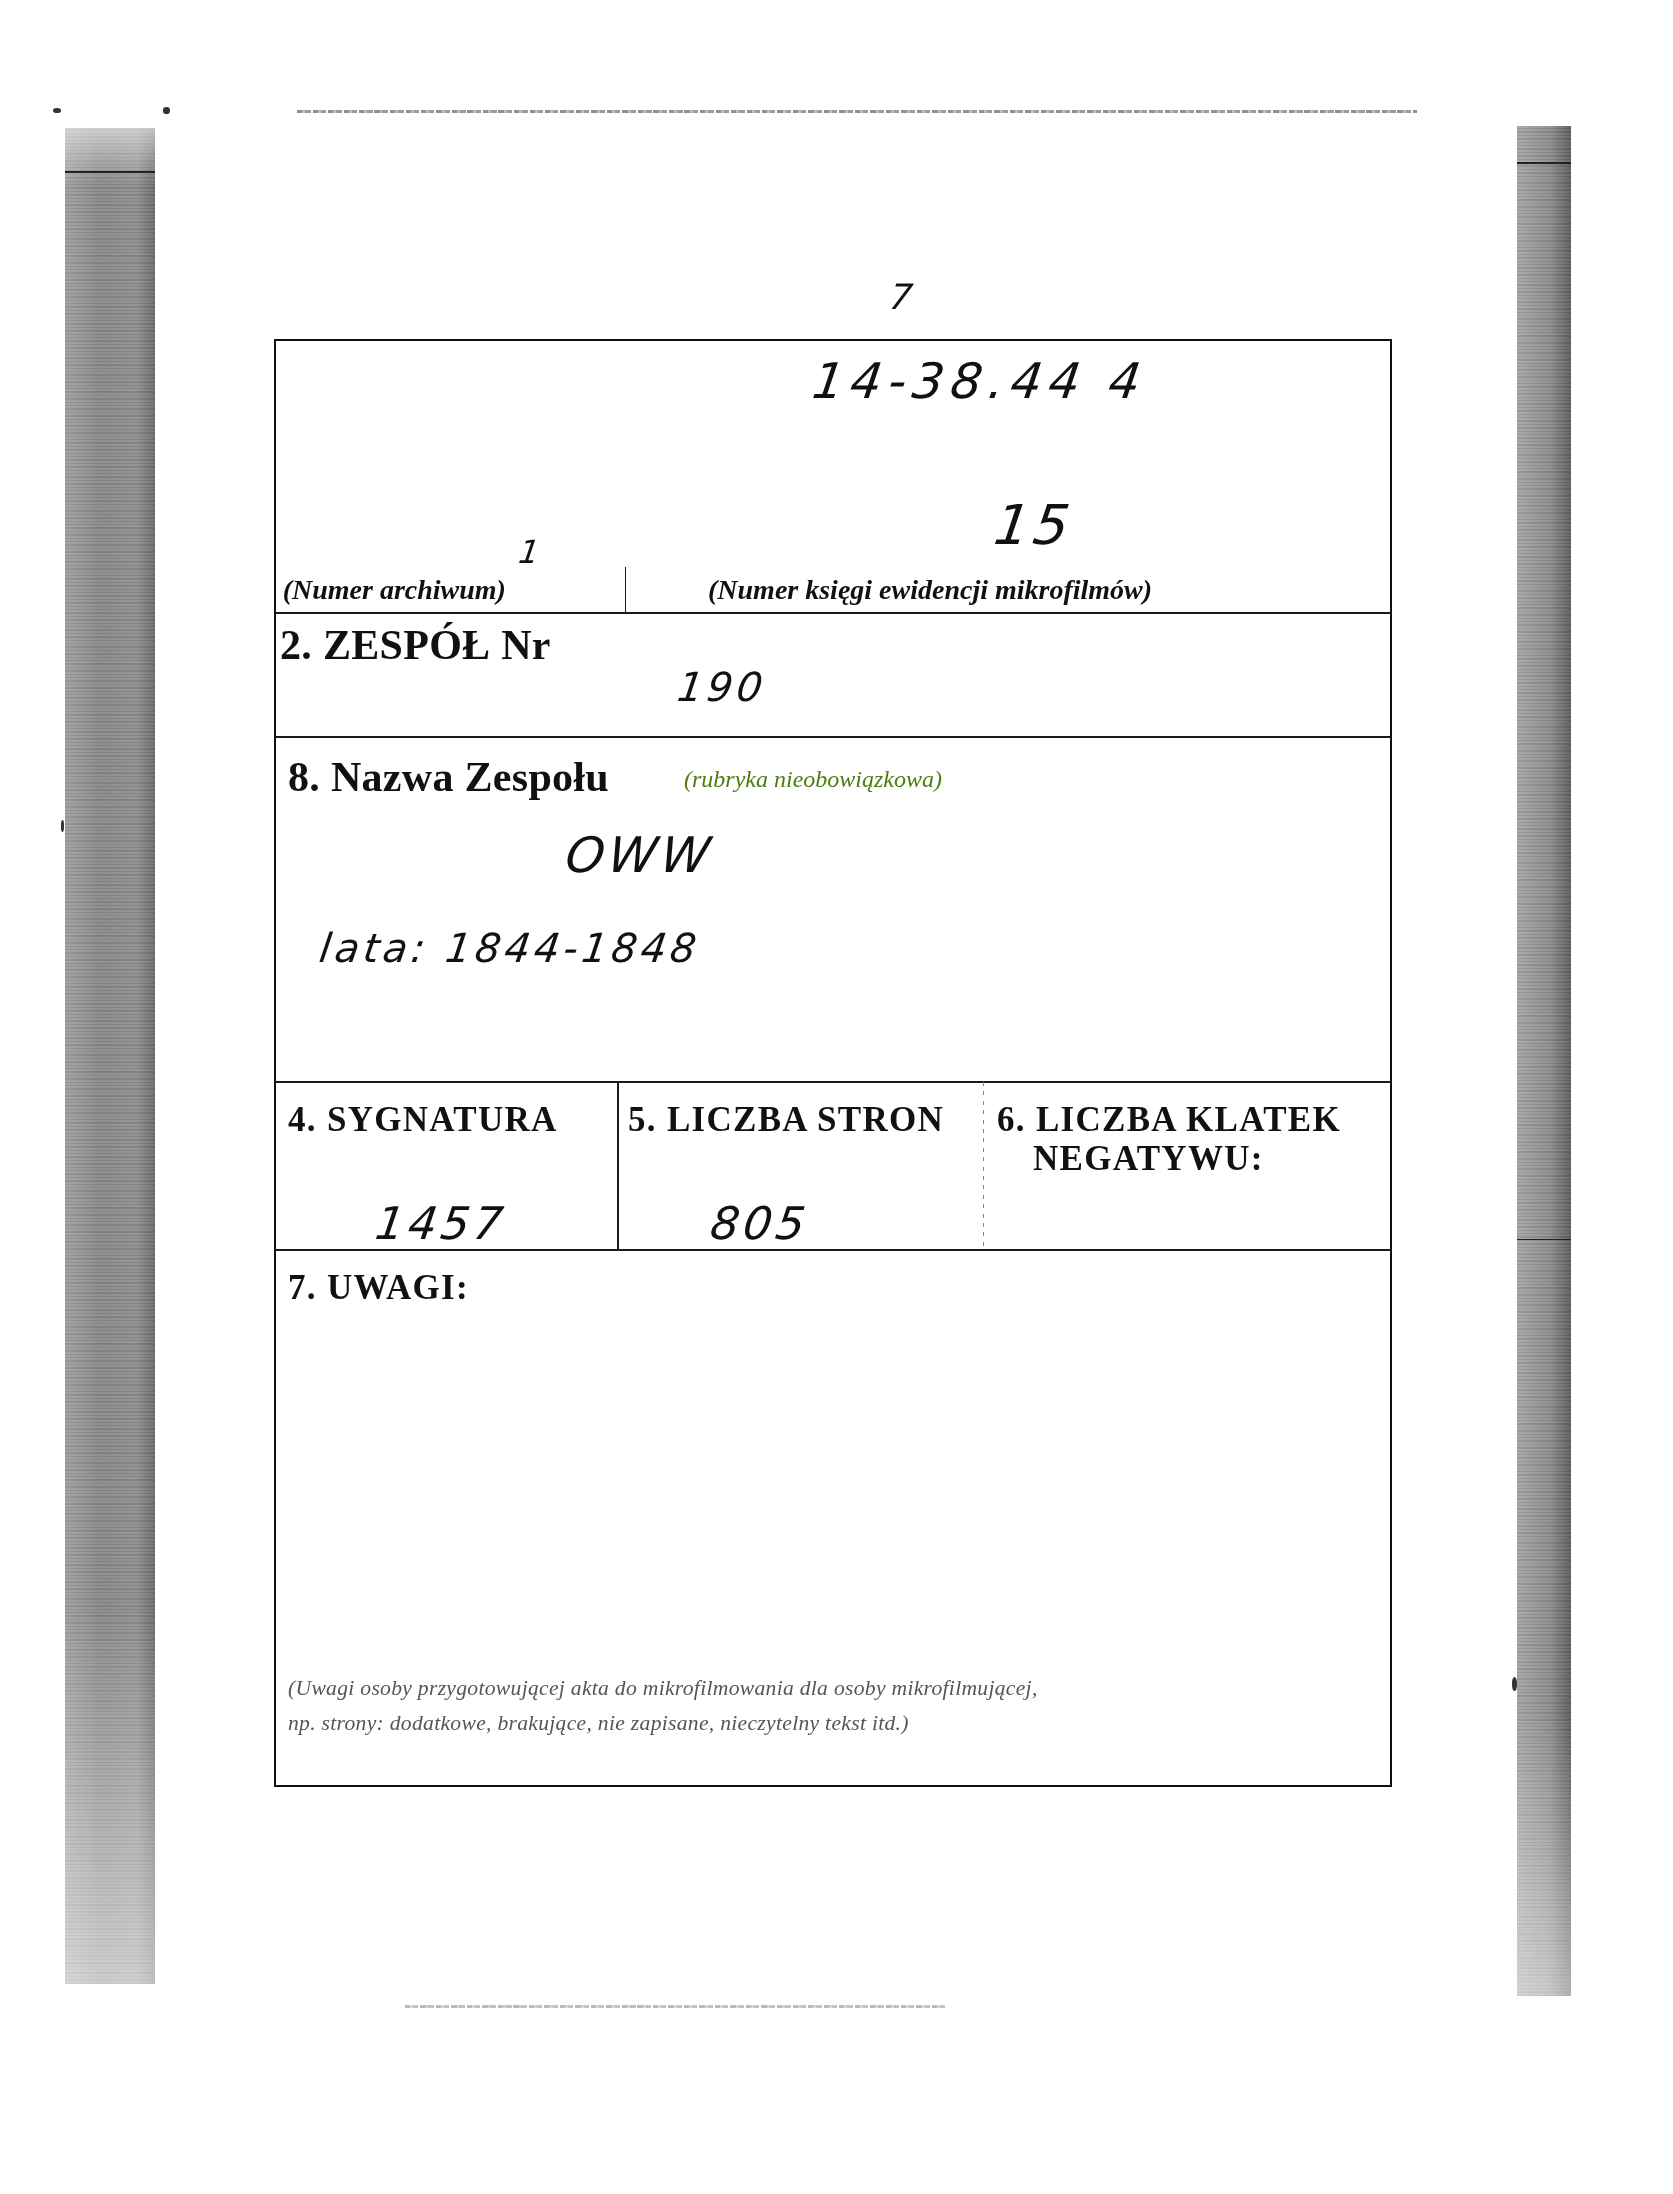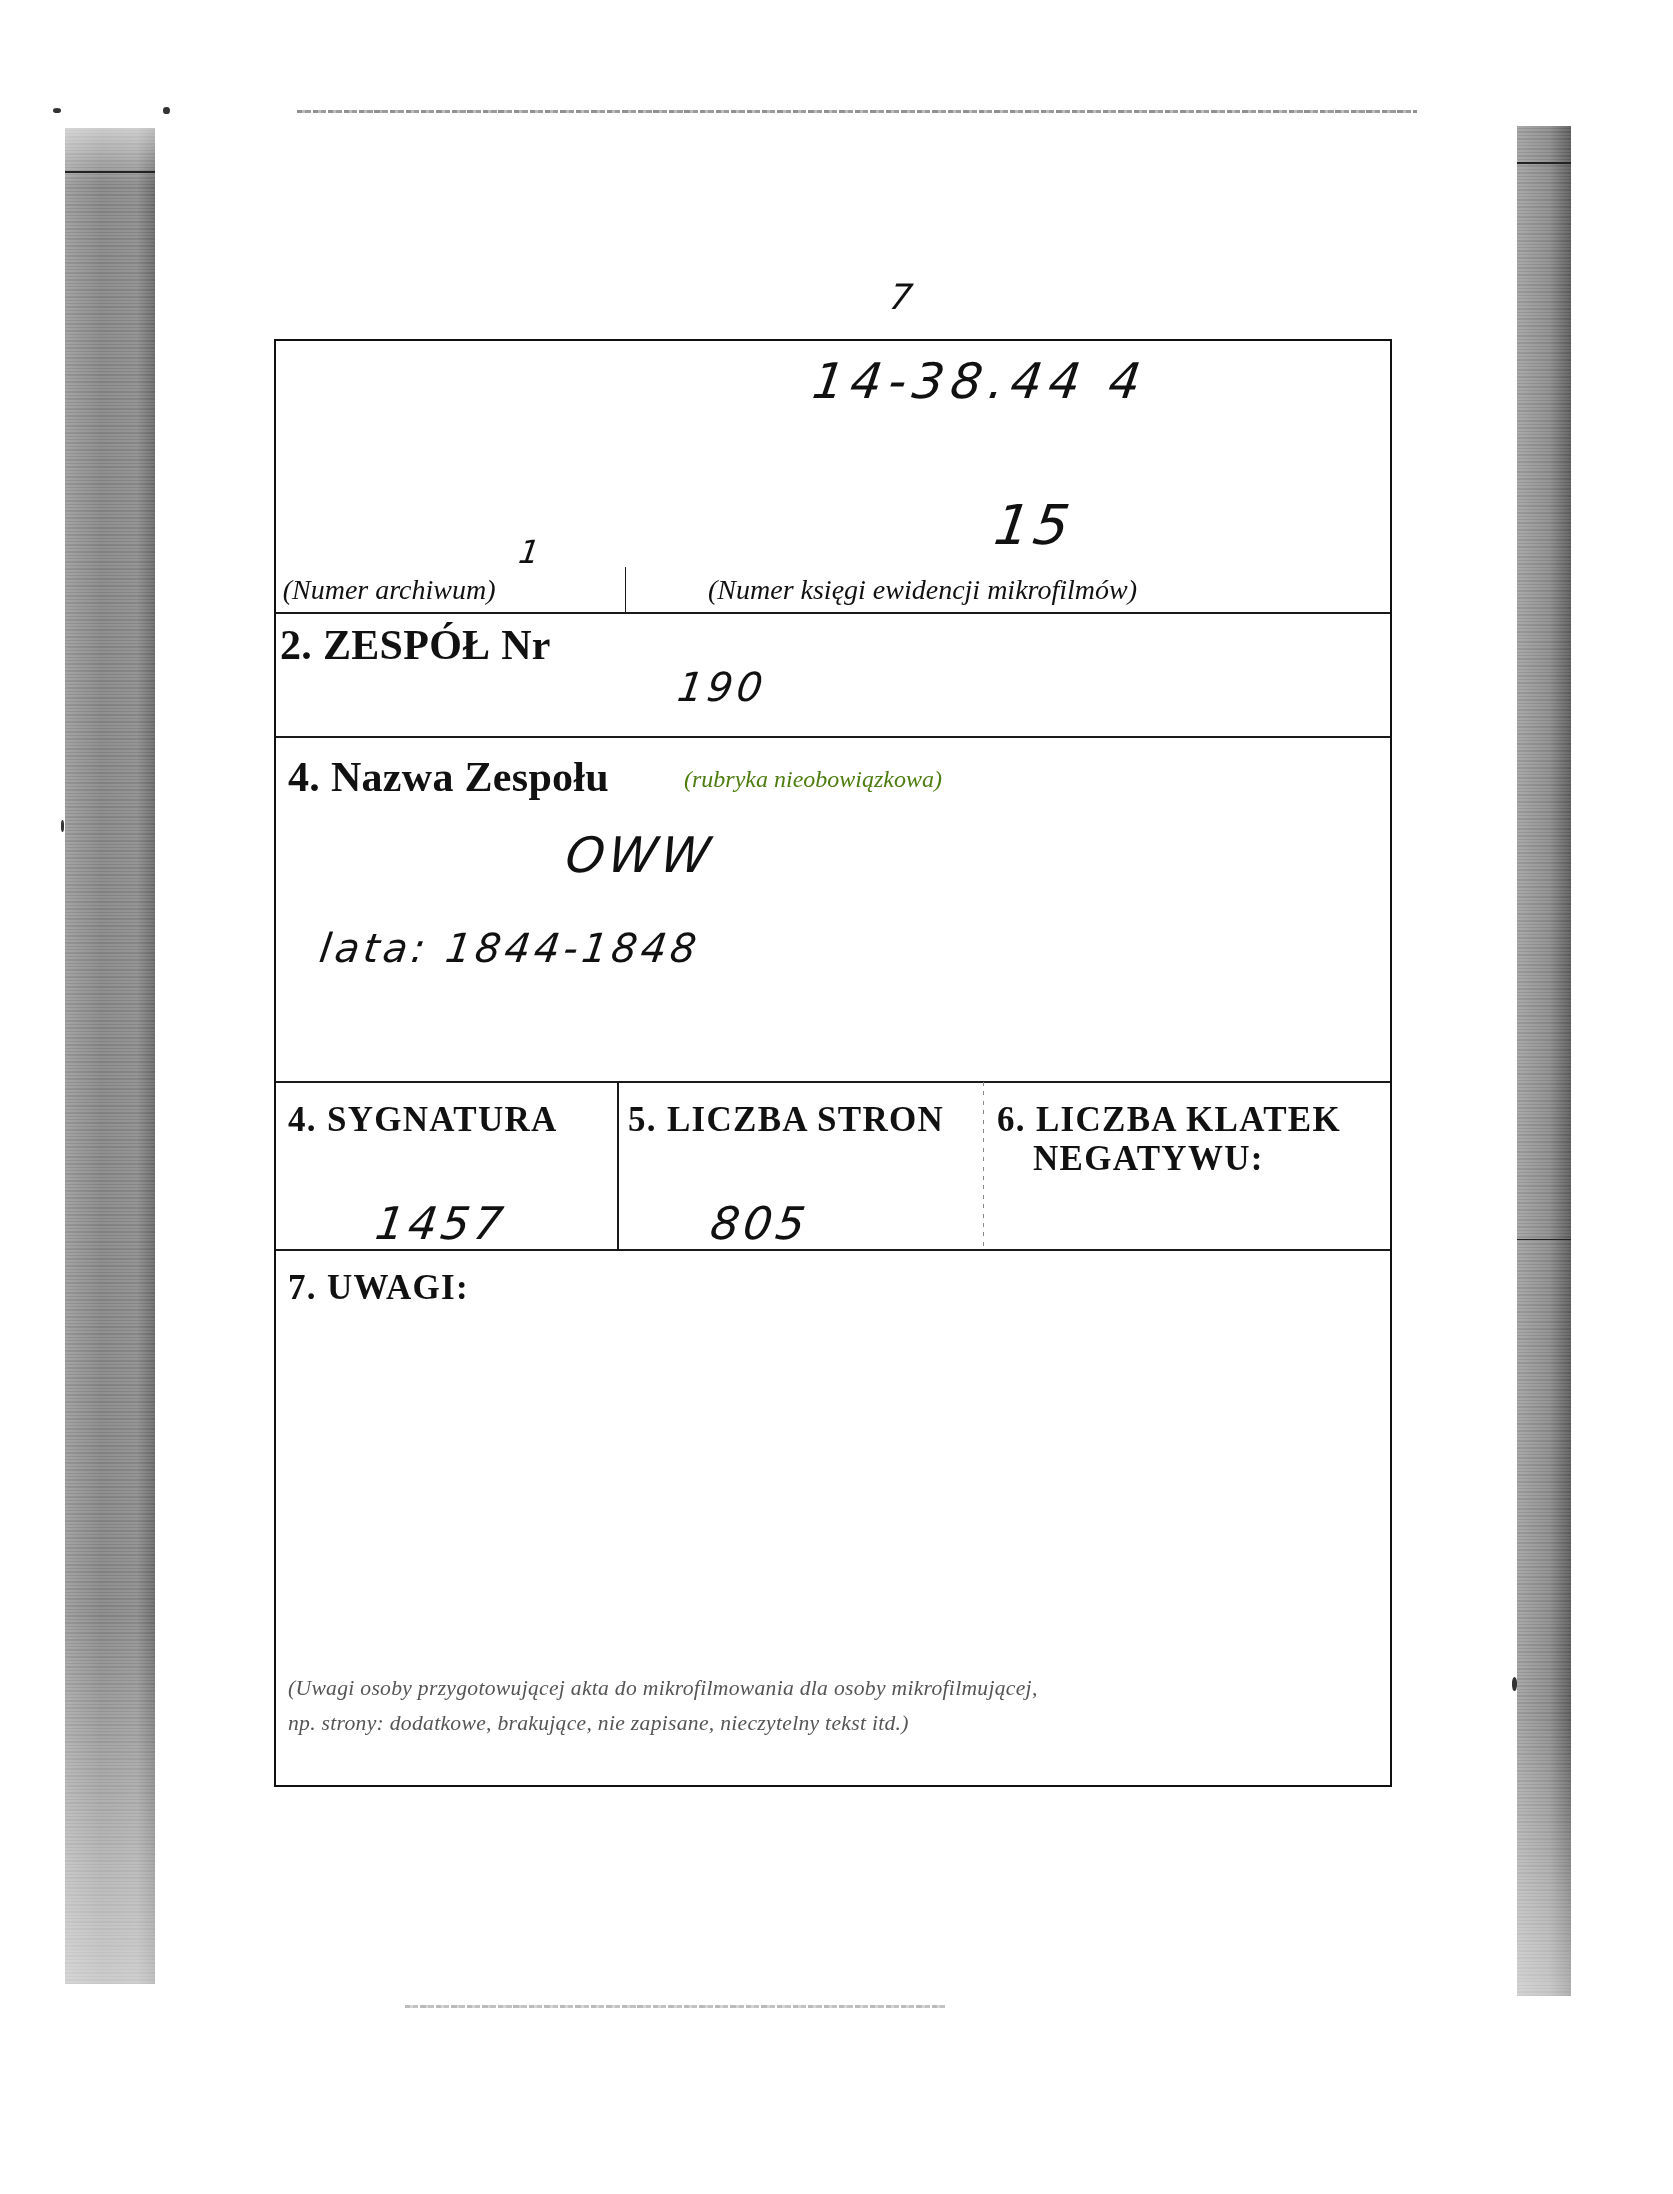--- a/index.html
+++ b/index.html
@@ -42,21 +42,21 @@
   
   .form {
     position:absolute; left:274px; top:339px; width:1118px; height:1448px;
     border:2.7px solid #111; box-sizing:border-box;
   }
   .hline { position:absolute; left:0; right:0; height:2px; background:#1a1a1a; }
   .vline { position:absolute; width:2px; background:#1a1a1a; }
   .vline.dotted { background:repeating-linear-gradient(180deg,#888 0 4px, transparent 4px 9.4px); width:1.3px; }
 
   .lbl-big { position:absolute; font-size:42px; font-weight:bold; letter-spacing:0.3px; white-space:nowrap; }
-  .lbl-ital { position:absolute; font-size:28px; font-style:italic; font-weight:normal; white-space:nowrap; }
+  .lbl-ital { position:absolute; font-size:28px; font-style:italic; font-weight:bold; white-space:nowrap; }
   .lbl-small-ital { position:absolute; font-size:24px; font-style:italic; color:#4d7c0f; white-space:nowrap; }
   .lbl-med { position:absolute; font-size:35px; font-weight:bold; letter-spacing:1.3px; white-space:nowrap; }
   .note-ital { position:absolute; font-size:21.6px; font-style:italic; color:#555; white-space:nowrap; letter-spacing:0.3px; }
 
   .hand {
     position:absolute; white-space:nowrap;
     font-family:"DejaVu Sans", sans-serif; font-weight:200;
     font-style:italic; color:#111; letter-spacing:4px;
     transform:skewX(-8deg);
   }
@@ -93,21 +93,21 @@
 
   <div class="hand" style="left:537px;top:12px;font-size:49px;letter-spacing:6.7px;">14-38.44 4</div>
   <div class="hand" style="left:243px;top:192px;font-size:32px;">1</div>
   <div class="hand" style="left:719px;top:152px;font-size:55px;">15</div>
   <div class="lbl-ital" style="left:6.7px;top:233px;">(Numer archiwum)</div>
   <div class="lbl-ital" style="left:432px;top:233px;">(Numer księgi ewidencji mikrofilmów)</div>
 
   <div class="lbl-big" style="left:4px;top:280px;">2. ZESPÓŁ  Nr</div>
   <div class="hand" style="left:402px;top:323px;font-size:40px;">190</div>
 
-  <div class="lbl-big" style="left:12px;top:412px;">4. Nazwa Zespołu</div>
+  <div class="lbl-big" style="left:12px;top:412px;">8. Nazwa Zespołu</div>
   <div class="lbl-small-ital" style="left:408px;top:425px;">(rubryka nieobowiązkowa)</div>
   <div class="hand" style="left:290px;top:486px;font-size:49px;">OWW</div>
   <div class="hand" style="left:44px;top:584px;font-size:40px;">lata: 1844-1848</div>
 
   <div class="lbl-med" style="left:12px;top:759px;">4. SYGNATURA</div>
   <div class="hand" style="left:100px;top:856px;font-size:45px;">1457</div>
   <div class="lbl-med" style="left:352px;top:759px;">5. LICZBA  STRON</div>
   <div class="hand" style="left:435px;top:856px;font-size:45px;">805</div>
   <div class="lbl-med" style="left:721px;top:759px;">6. LICZBA  KLATEK</div>
   <div class="lbl-med" style="left:757px;top:798px;">NEGATYWU:</div>

